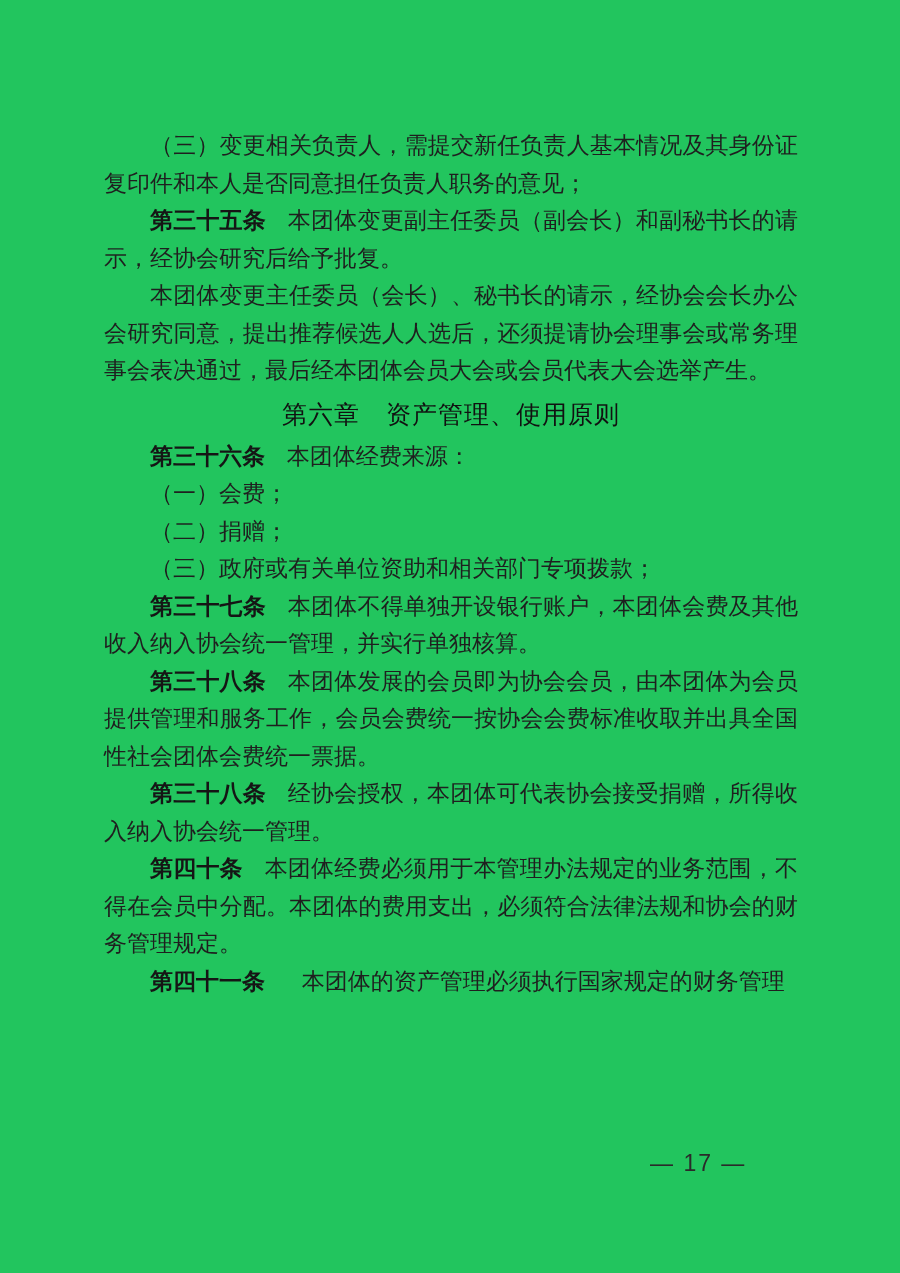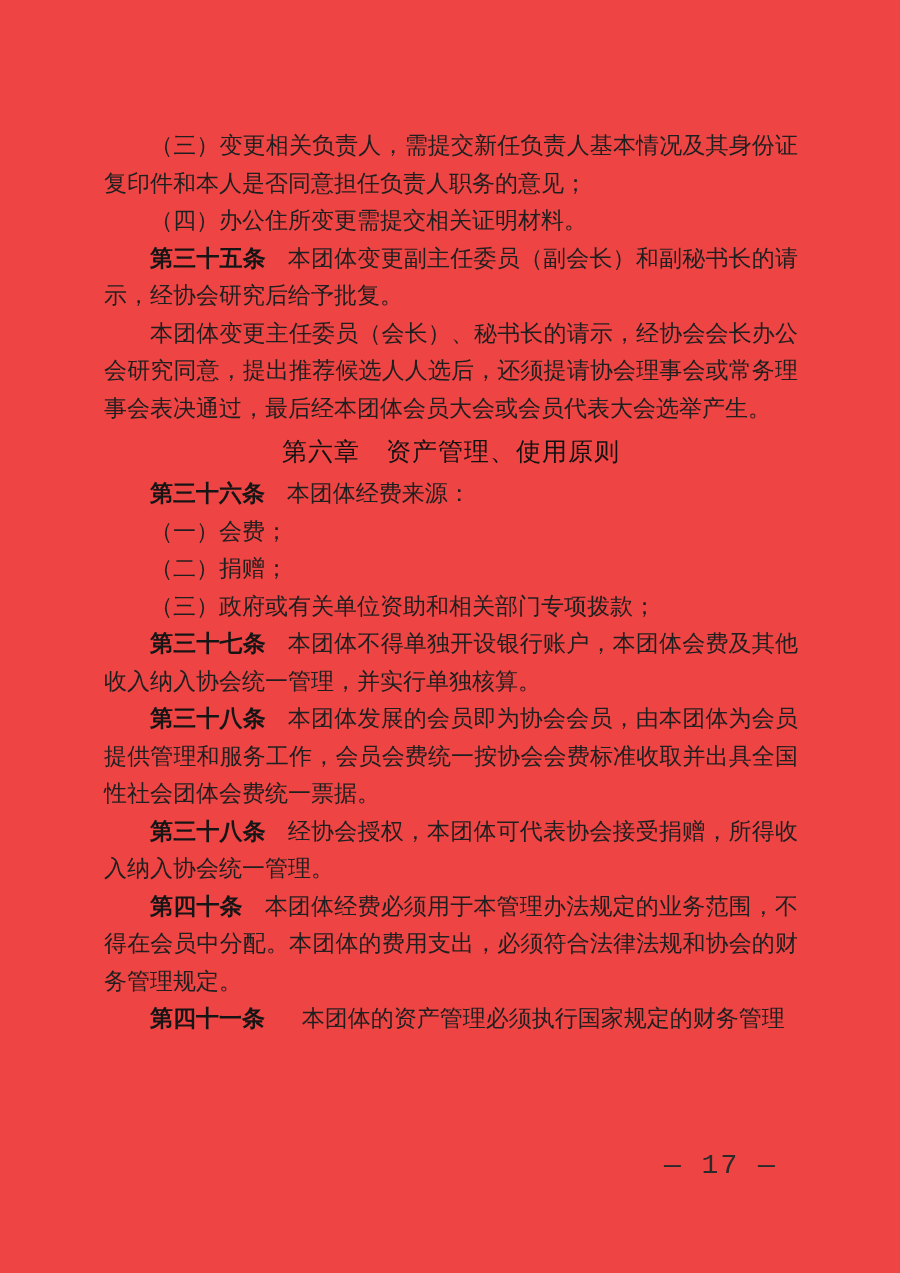--- a/index.html
+++ b/index.html
@@ -4,21 +4,21 @@
 <style>
   html, body {
     margin: 0;
     padding: 0;
     background: #ffffff;
   }
   .page {
     position: relative;
     width: 900px;
     height: 1273px;
-    background: #ef4444;
+    background: #22c55e;
     overflow: hidden;
     font-family: "Liberation Serif", "DejaVu Serif", serif;
     color: #1f1f1f;
   }
   .content {
     position: absolute;
     left: 104px;
     top: 127px;
     width: 694px;
   }
@@ -43,36 +43,35 @@
   .lead {
     font-weight: bold;
     margin-right: 0.95em;
     color: #151515;
   }
   .lead.wide {
     margin-right: 1.6em;
   }
   .page-number {
     position: absolute;
-    left: 664px;
+    left: 650px;
     top: 1150px;
-    font-size: 28px;
+    font-size: 23px;
     letter-spacing: 2px;
     white-space: nowrap;
     color: #2a2a2a;
-    font-family: Liberation Mono, monospace;
+    font-family: Liberation Sans, sans-serif;
   }
 </style>
 </head>
 <body>
 
 <div class="page">
   <div class="content">
       <p class="body"><span>（三）变更相关负责人，需提交新任负责人基本情况及其身份证复印件和本人是否同意担任负责人职务的意见；</span></p>
-      <p class="body"><span>（四）办公住所变更需提交相关证明材料。</span></p>
       <p class="body"><span class="lead">第三十五条</span><span>本团体变更副主任委员（副会长）和副秘书长的请示，经协会研究后给予批复。</span></p>
       <p class="body"><span>本团体变更主任委员（会长）、秘书长的请示，经协会会长办公会研究同意，提出推荐候选人人选后，还须提请协会理事会或常务理事会表决通过，最后经本团体会员大会或会员代表大会选举产生。</span></p>
       <p class="heading"><span>第六章　资产管理、使用原则</span></p>
       <p class="body"><span class="lead">第三十六条</span><span>本团体经费来源：</span></p>
       <p class="body"><span>（一）会费；</span></p>
       <p class="body"><span>（二）捐赠；</span></p>
       <p class="body"><span>（三）政府或有关单位资助和相关部门专项拨款；</span></p>
       <p class="body"><span class="lead">第三十七条</span><span>本团体不得单独开设银行账户，本团体会费及其他收入纳入协会统一管理，并实行单独核算。</span></p>
       <p class="body"><span class="lead">第三十八条</span><span>本团体发展的会员即为协会会员，由本团体为会员提供管理和服务工作，会员会费统一按协会会费标准收取并出具全国性社会团体会费统一票据。</span></p>
       <p class="body"><span class="lead">第三十八条</span><span>经协会授权，本团体可代表协会接受捐赠，所得收入纳入协会统一管理。</span></p>

